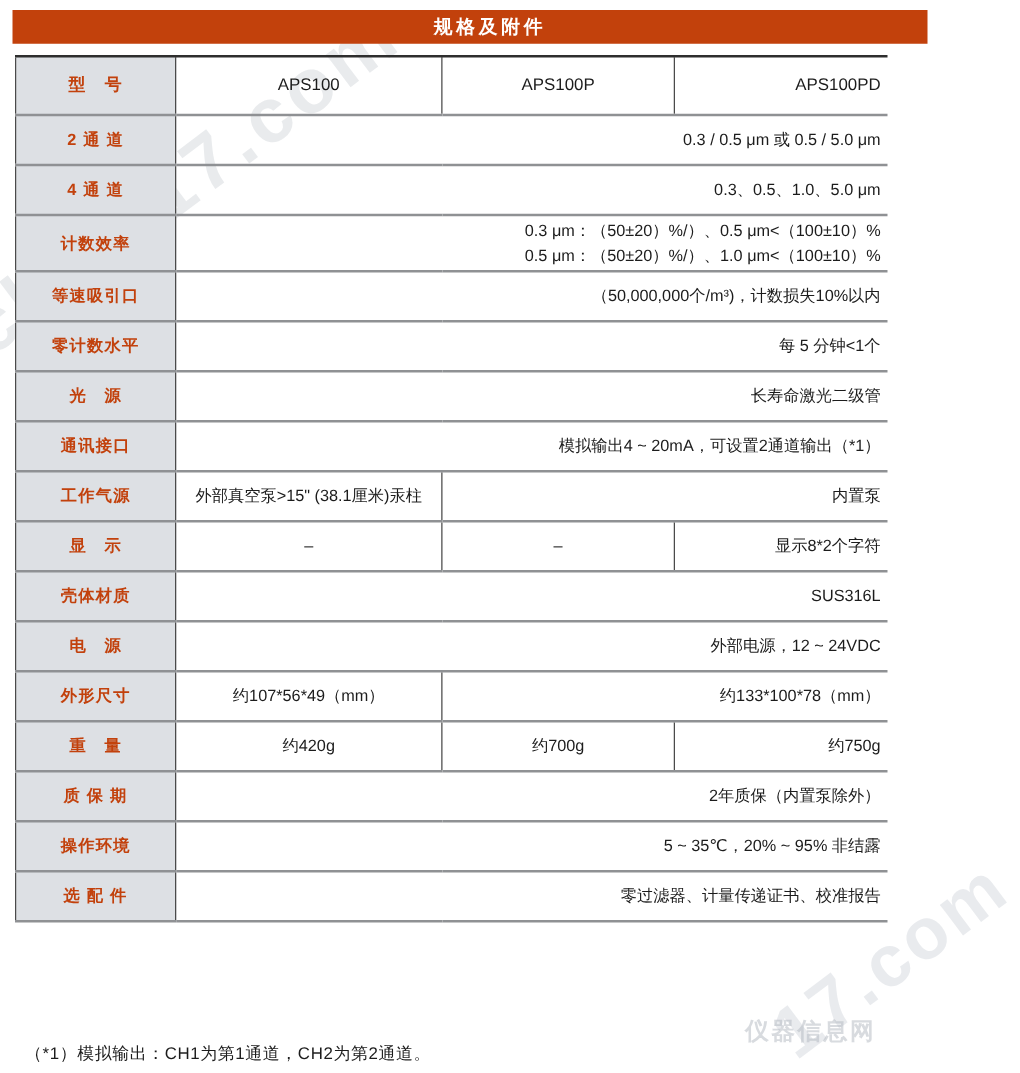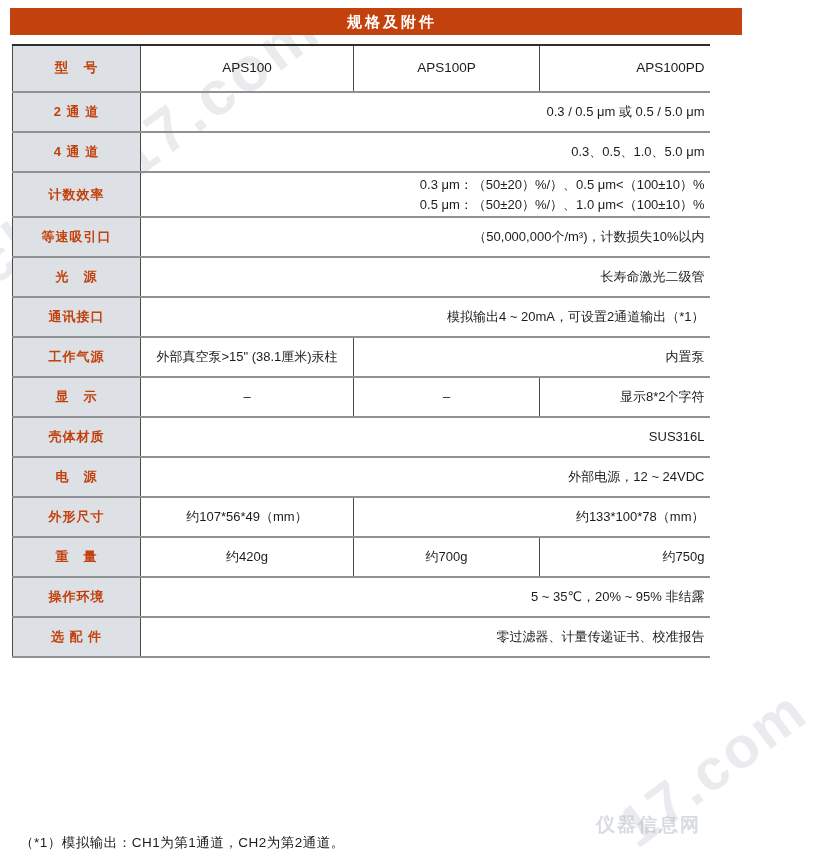--- a/index.html
+++ b/index.html
@@ -94,20 +94,24 @@
         <tr>
           <td class="label-cell">计数效率</td>
           <td class="value-cell" colspan="3">0.3 μm：（50±20）%/）、0.5 μm&lt;（100±10）%
 0.5 μm：（50±20）%/）、1.0 μm&lt;（100±10）%</td>
         </tr>
         <tr>
           <td class="label-cell">等速吸引口</td>
           <td class="value-cell" colspan="3">（50,000,000个/m³)，计数损失10%以内</td>
         </tr>
         <tr>
+          <td class="label-cell">零计数水平</td>
+          <td class="value-cell" colspan="3">每 5 分钟&lt;1个</td>
+        </tr>
+        <tr>
           <td class="label-cell">光　源</td>
           <td class="value-cell" colspan="3">长寿命激光二级管</td>
         </tr>
         <tr>
           <td class="label-cell">通讯接口</td>
           <td class="value-cell" colspan="3">模拟输出4 ~ 20mA，可设置2通道输出（*1）</td>
         </tr>
         <tr>
           <td class="label-cell">工作气源</td>
           <td class="value-cell" colspan="1">外部真空泵&gt;15" (38.1厘米)汞柱</td>
@@ -132,20 +136,24 @@
           <td class="value-cell" colspan="1">约107*56*49（mm）</td>
           <td class="value-cell" colspan="2">约133*100*78（mm）</td>
         </tr>
         <tr>
           <td class="label-cell">重　量</td>
           <td class="value-cell" colspan="1">约420g</td>
           <td class="value-cell" colspan="1">约700g</td>
           <td class="value-cell" colspan="1">约750g</td>
         </tr>
         <tr>
+          <td class="label-cell">质 保 期</td>
+          <td class="value-cell" colspan="3">2年质保（内置泵除外）</td>
+        </tr>
+        <tr>
           <td class="label-cell">操作环境</td>
           <td class="value-cell" colspan="3">5 ~ 35℃，20% ~ 95% 非结露</td>
         </tr>
         <tr>
           <td class="label-cell">选 配 件</td>
           <td class="value-cell" colspan="3">零过滤器、计量传递证书、校准报告</td>
         </tr>
       </tbody>
   </table>
 

